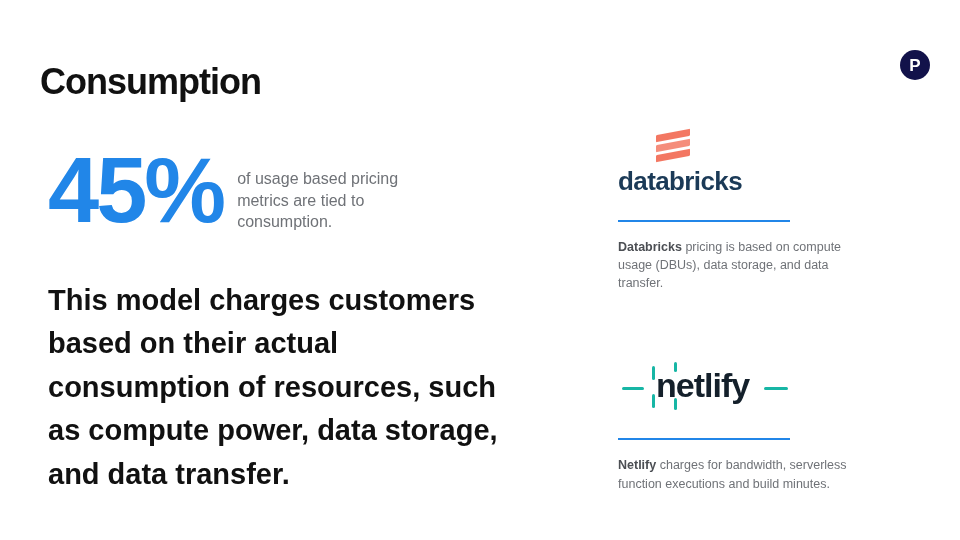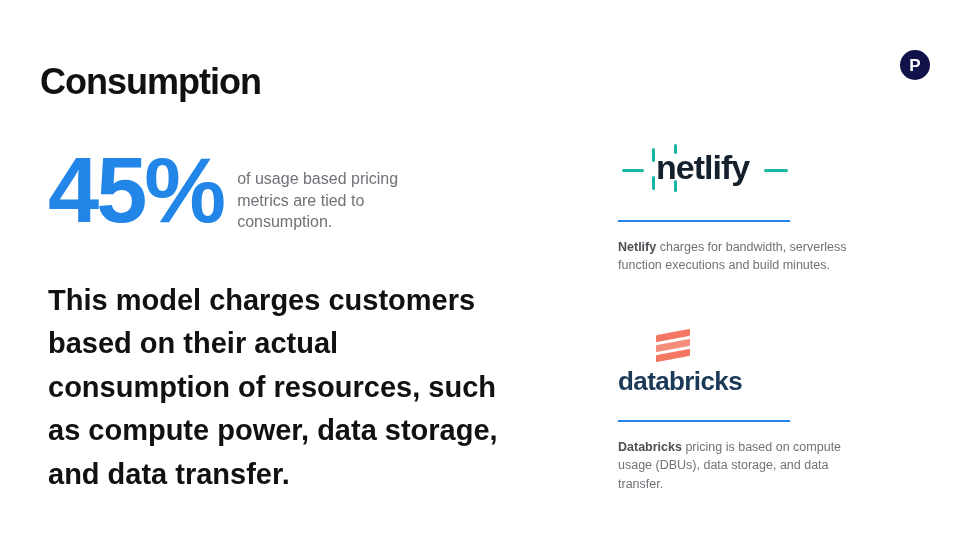--- a/index.html
+++ b/index.html
@@ -191,45 +191,45 @@
 
 <div class="left-col">
   <div class="stat-row">
     <div class="stat-number">45%</div>
     <div class="stat-caption">of usage based pricing metrics are tied to consumption.</div>
   </div>
   <div class="body-statement">This model charges customers based on their actual consumption of resources, such as compute power, data storage, and data transfer.</div>
 </div>
 
 <div class="right-col">
+
+  <div class="logo-card">
+    <div class="logo-art">
+      <div class="db-mark">
+        <i></i>
+          <i></i>
+          <i></i>
+      </div>
+      <div class="db-word">databricks</div>
+    </div>
+    <div class="logo-desc">
+      <b>Databricks</b><span> pricing is based on compute usage (DBUs), data storage, and data transfer.</span>
+    </div>
+  </div>
 
   <div class="logo-card">
     <div class="logo-art">
       <div class="nf-wrap">
         <span class="nf-dash d-left"></span>
         <span class="nf-dash d-right"></span>
         <span class="nf-tick t1"></span>
         <span class="nf-tick t2"></span>
         <span class="nf-tick t3"></span>
         <span class="nf-tick t4"></span>
         <div class="nf-word">netlify</div>
       </div>
     </div>
     <div class="logo-desc">
       <b>Netlify</b><span> charges for bandwidth, serverless function executions and build minutes.</span>
     </div>
   </div>
 
-  <div class="logo-card">
-    <div class="logo-art">
-      <div class="db-mark">
-        <i></i>
-          <i></i>
-          <i></i>
-      </div>
-      <div class="db-word">databricks</div>
-    </div>
-    <div class="logo-desc">
-      <b>Databricks</b><span> pricing is based on compute usage (DBUs), data storage, and data transfer.</span>
-    </div>
-  </div>
-
 </div>
 
 </body></html>

